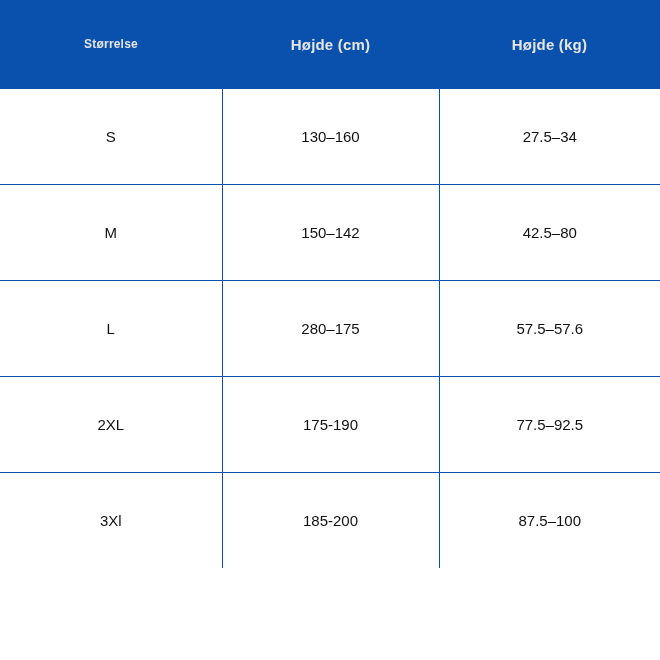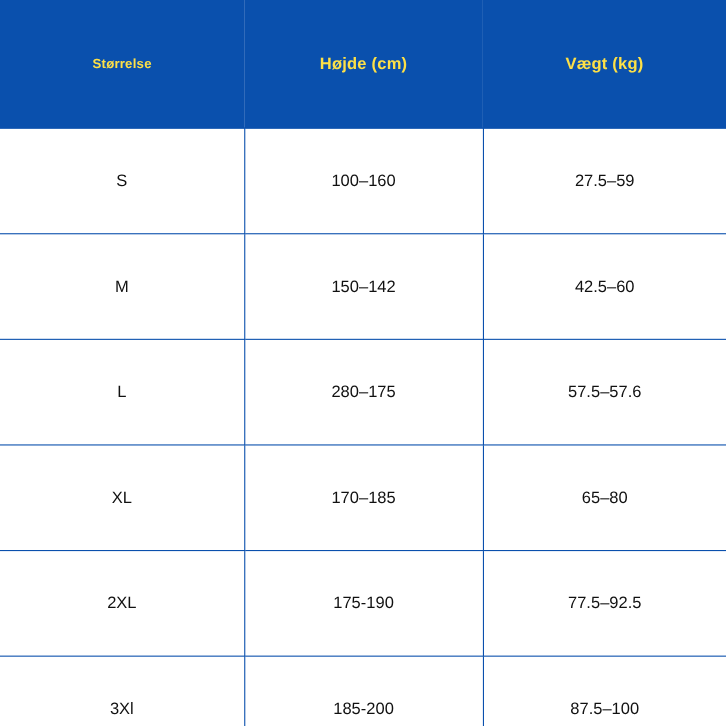--- a/index.html
+++ b/index.html
@@ -13,24 +13,24 @@
     font-family: "Liberation Sans", sans-serif;
     overflow: hidden;
   }
   .size-table {
     width: 660px;
     border-collapse: collapse;
     table-layout: fixed;
   }
   .size-table thead th {
     background: #0a50ad;
-    color: #fde047;
+    color: #e5e5e5;
     font-size: 13px;
     font-weight: bold;
-    height: 116px;
+    height: 88px;
     padding: 0;
     text-align: center;
     vertical-align: middle;
     border: none;
     letter-spacing: 0.2px;
   }
   .size-table thead th.col-size {
     font-size: 12px;
   }
   .size-table thead th.col-height,
@@ -66,43 +66,38 @@
 <table class="size-table">
   <colgroup>
     <col class="col-1">
     <col class="col-2">
     <col class="col-3">
   </colgroup>
   <thead>
     <tr>
       <th class="col-size">Størrelse</th>
       <th class="col-height">Højde (cm)</th>
-      <th class="col-weight">Vægt (kg)</th>
+      <th class="col-weight">Højde (kg)</th>
     </tr>
   </thead>
   <tbody>
     <tr>
       <td>S</td>
-      <td>100–160</td>
-      <td>27.5–59</td>
+      <td>130–160</td>
+      <td>27.5–34</td>
     </tr>
     <tr>
       <td>M</td>
       <td>150–142</td>
-      <td>42.5–60</td>
+      <td>42.5–80</td>
     </tr>
     <tr>
       <td>L</td>
       <td>280–175</td>
       <td>57.5–57.6</td>
-    </tr>
-    <tr>
-      <td>XL</td>
-      <td>170–185</td>
-      <td>65–80</td>
     </tr>
     <tr>
       <td>2XL</td>
       <td>175-190</td>
       <td>77.5–92.5</td>
     </tr>
     <tr>
       <td>3Xl</td>
       <td>185-200</td>
       <td>87.5–100</td>

